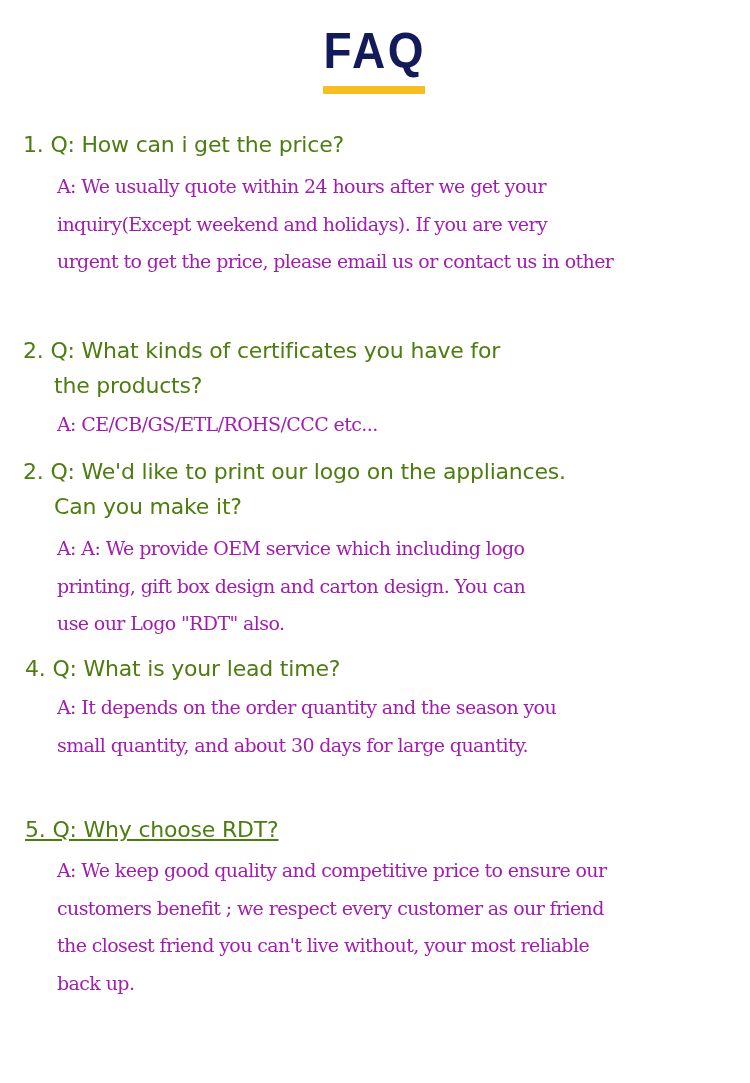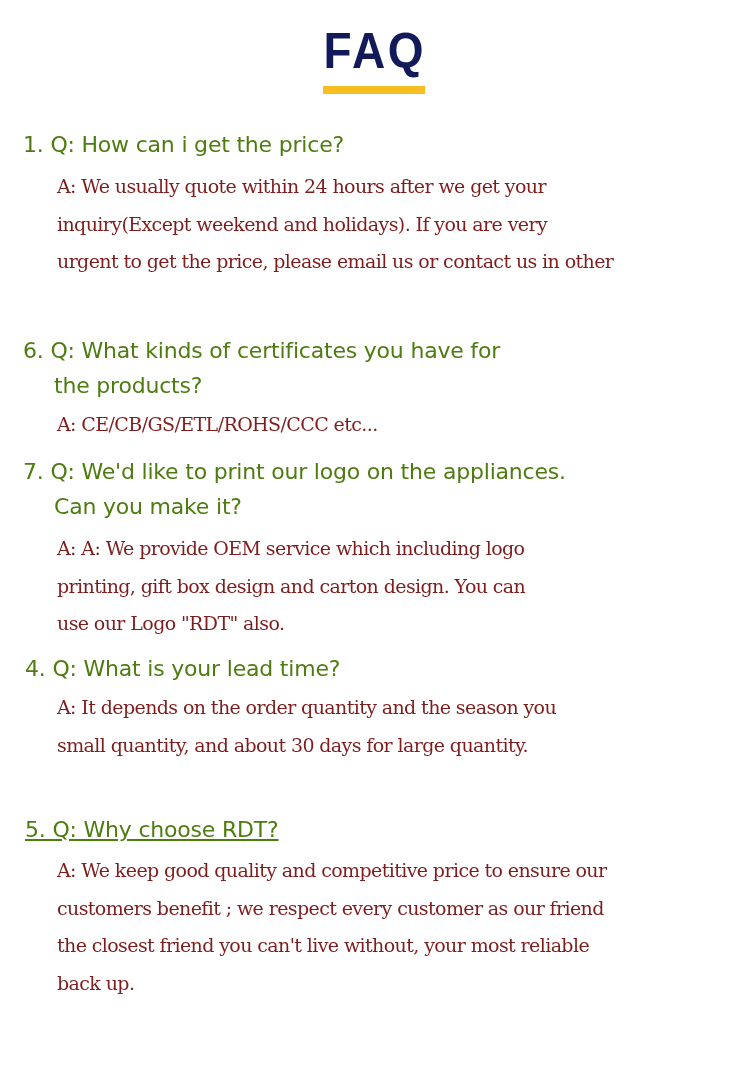--- a/index.html
+++ b/index.html
@@ -15,21 +15,21 @@
     background:#f7be22;
   }
   .q {
     position:absolute; font-family:"DejaVu Sans", sans-serif;
     font-size:22px; color:#4d7c0f; line-height:35px; white-space:nowrap;
     letter-spacing:-0.2px;
   }
   .q .cont { display:block; padding-left:31px; }
   .a {
     position:absolute; left:57px; font-family:"DejaVu Serif", serif;
-    font-size:19px; color:#7f1d1d; line-height:37.5px; white-space:nowrap;
+    font-size:19px; color:#a21caf; line-height:37.5px; white-space:nowrap;
     letter-spacing:-0.6px;
   }
   .a span { display:block; }
 </style>
 </head>
 <body>
 
 <div>
   <div class="title">FAQ</div>
   <div class="title-bar"></div>
@@ -37,29 +37,29 @@
   <div class="q" style="left:23px; top:127px;">
     <span>1. Q: How can i get the price?</span>
   </div>
   <div class="a" style="top:168px;">
     <span>A: We usually quote within 24 hours after we get your</span>
     <span>inquiry(Except weekend and holidays). If you are very</span>
     <span>urgent to get the price, please email us or contact us in other</span>
   </div>
 
   <div class="q" style="left:23px; top:333px;">
-    <span>6. Q: What kinds of certificates you have for</span>
+    <span>2. Q: What kinds of certificates you have for</span>
     <span class="cont">the products?</span>
   </div>
   <div class="a" style="top:406px;text-align:right;">
     <span>A: CE/CB/GS/ETL/ROHS/CCC etc...</span>
   </div>
 
   <div class="q" style="left:23px; top:454px;">
-    <span>7. Q: We'd like to print our logo on the appliances.</span>
+    <span>2. Q: We'd like to print our logo on the appliances.</span>
     <span class="cont">Can you make it?</span>
   </div>
   <div class="a" style="top:530px;">
     <span>A: A: We provide OEM service which including logo</span>
     <span>printing, gift box design and carton design. You can</span>
     <span>use our Logo "RDT" also.</span>
   </div>
 
   <div class="q" style="left:25px; top:651px;">
     <span>4. Q: What is your lead time?</span>

